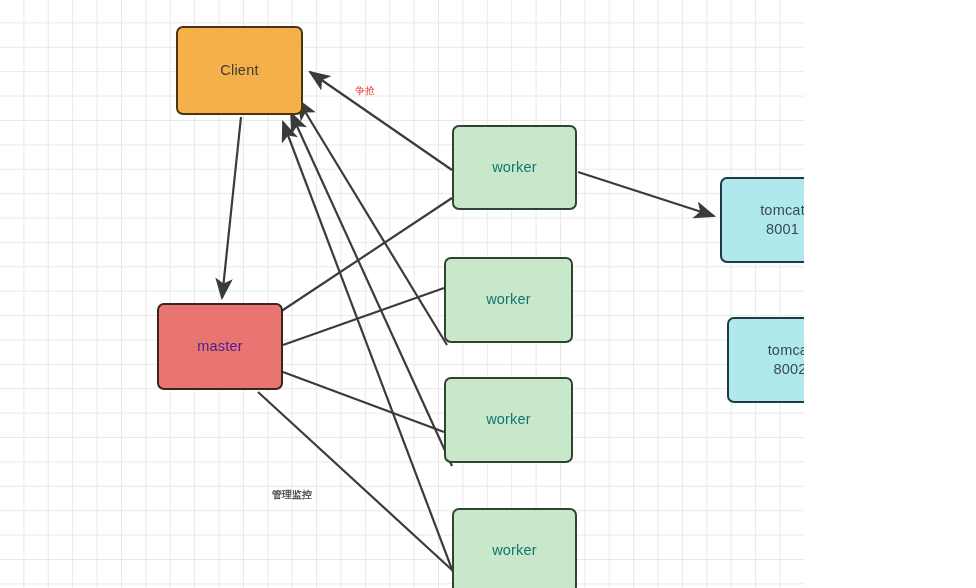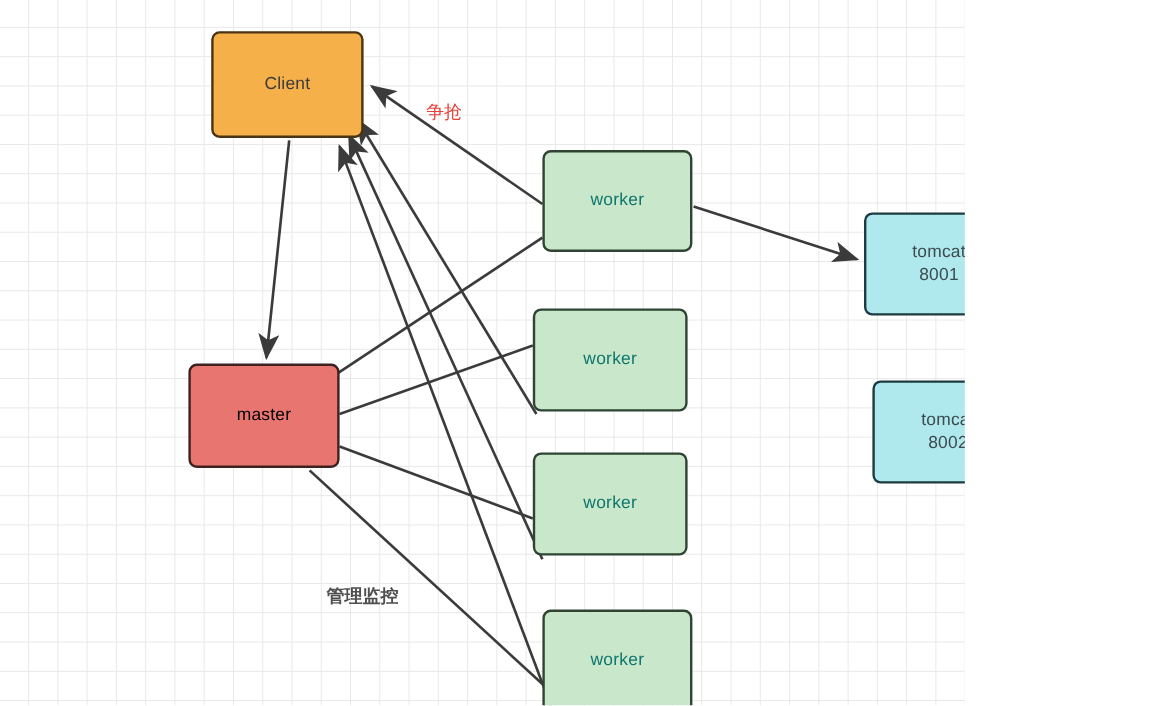--- a/index.html
+++ b/index.html
@@ -42,35 +42,35 @@
     z-index: 3;
   }
   .node-client {
     border: 2px solid #4a3414;
     background: #f5b04a;
     color: #3b3b3b;
   }
   .node-master {
     border: 2px solid #3e2222;
     background: #e8756f;
-    color: #000000;
+    color: #4c1d95;
   }
   .node-worker {
     border: 2px solid #2f4432;
     background: #c9e7ca;
     color: #0f766e;
   }
   .node-tomcat {
     border: 2px solid #1d3b42;
     background: #afe9ee;
     color: #3b4a4d;
   }
   .edge-label {
     position: absolute;
-    font-size: 15px;
+    font-size: 10px;
     white-space: nowrap;
     z-index: 4;
     font-family: "DejaVu Sans", "Liberation Sans", sans-serif;
   }
   .edge-label.red { color: #e8403a; }
   .edge-label.dark { color: #4f4f4f; font-weight: 600; }
 </style>
 </head>
 <body>
 

